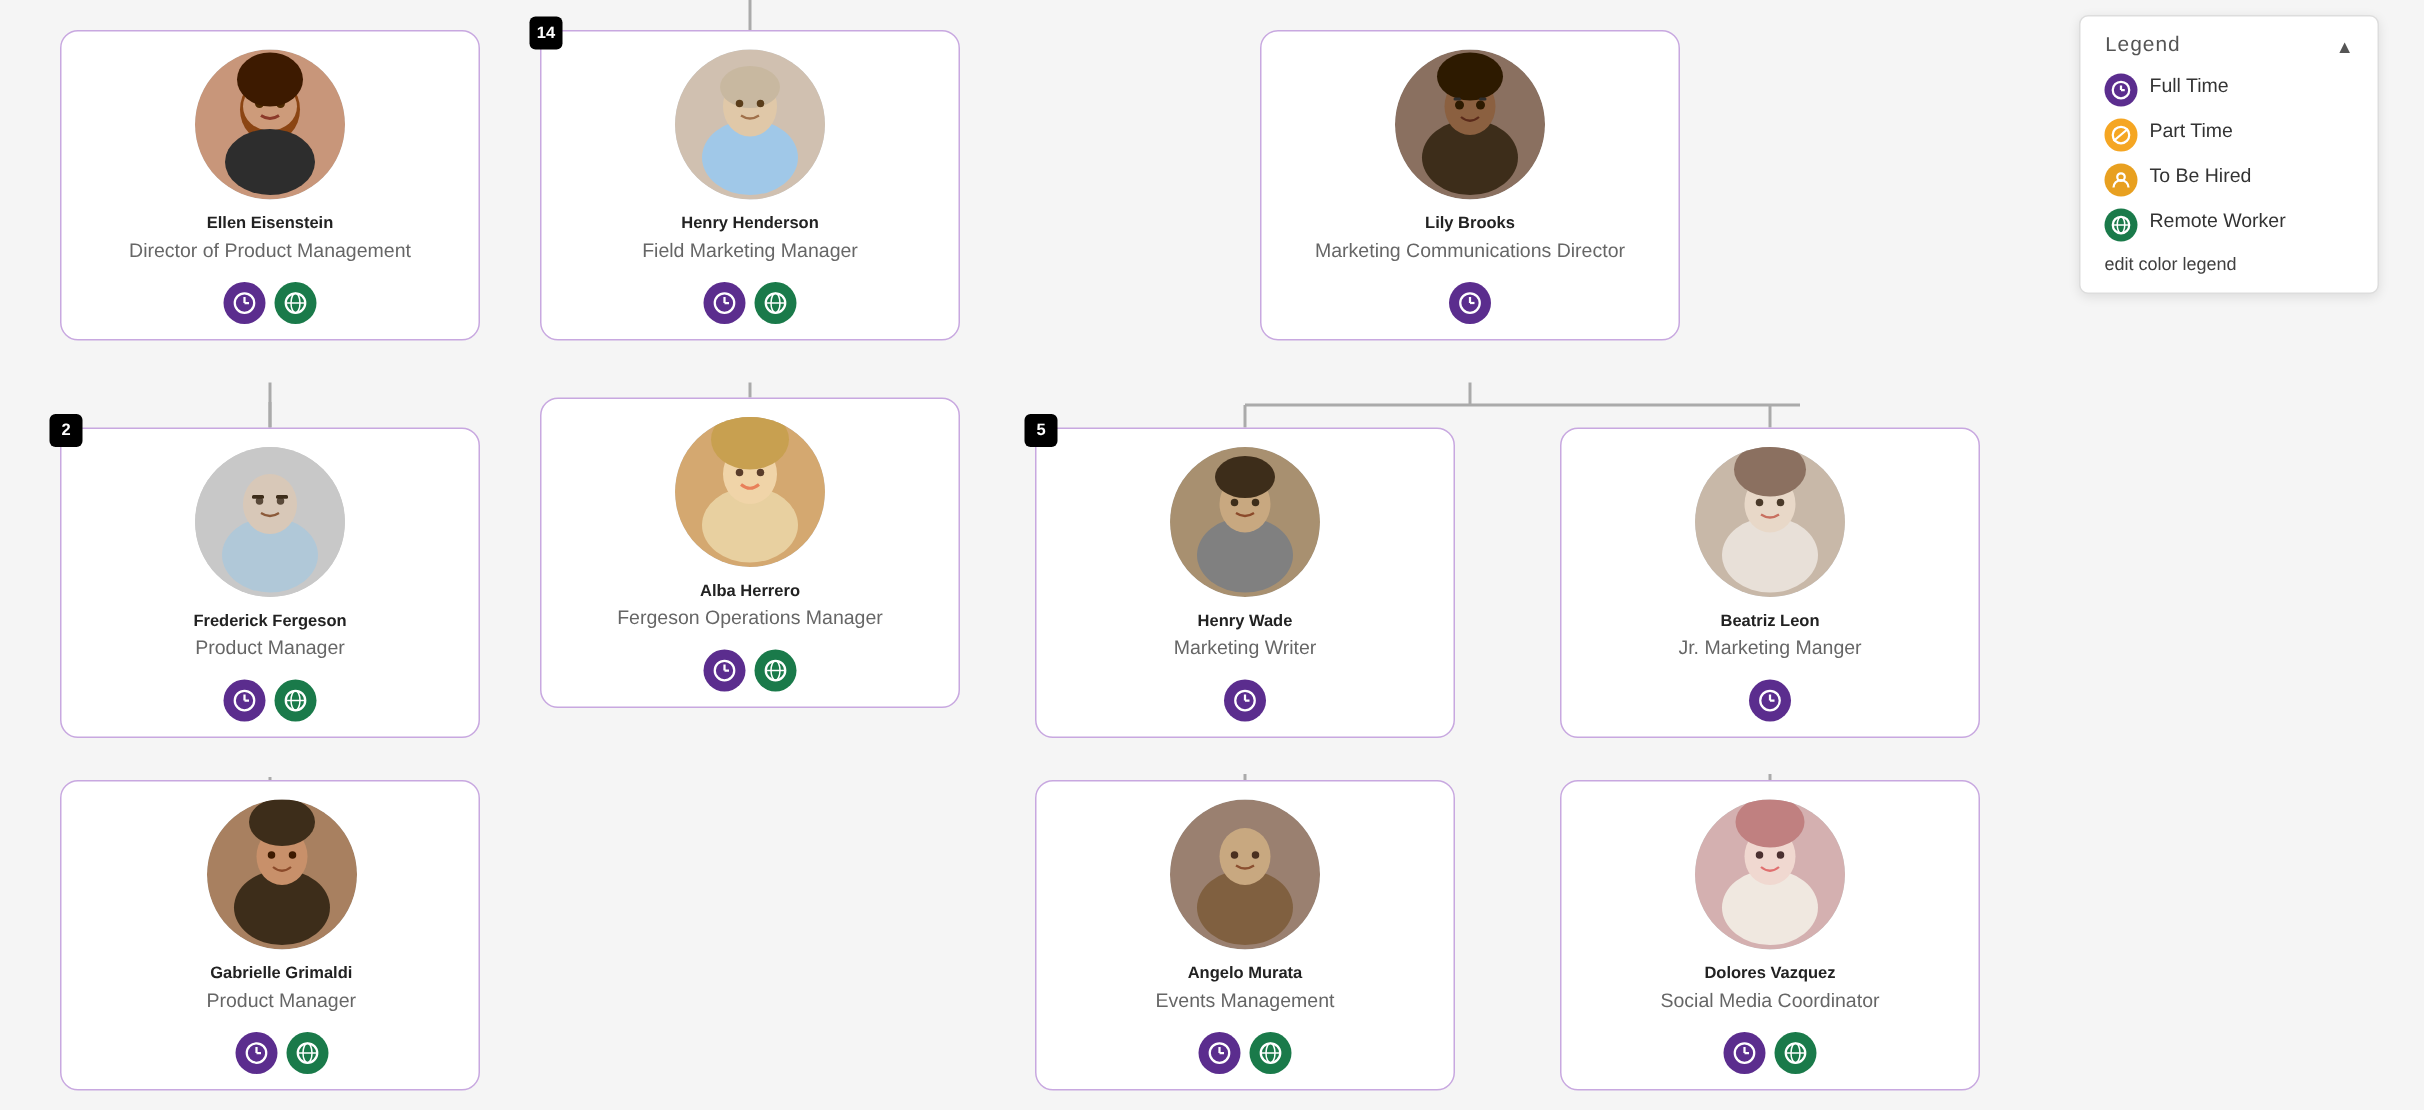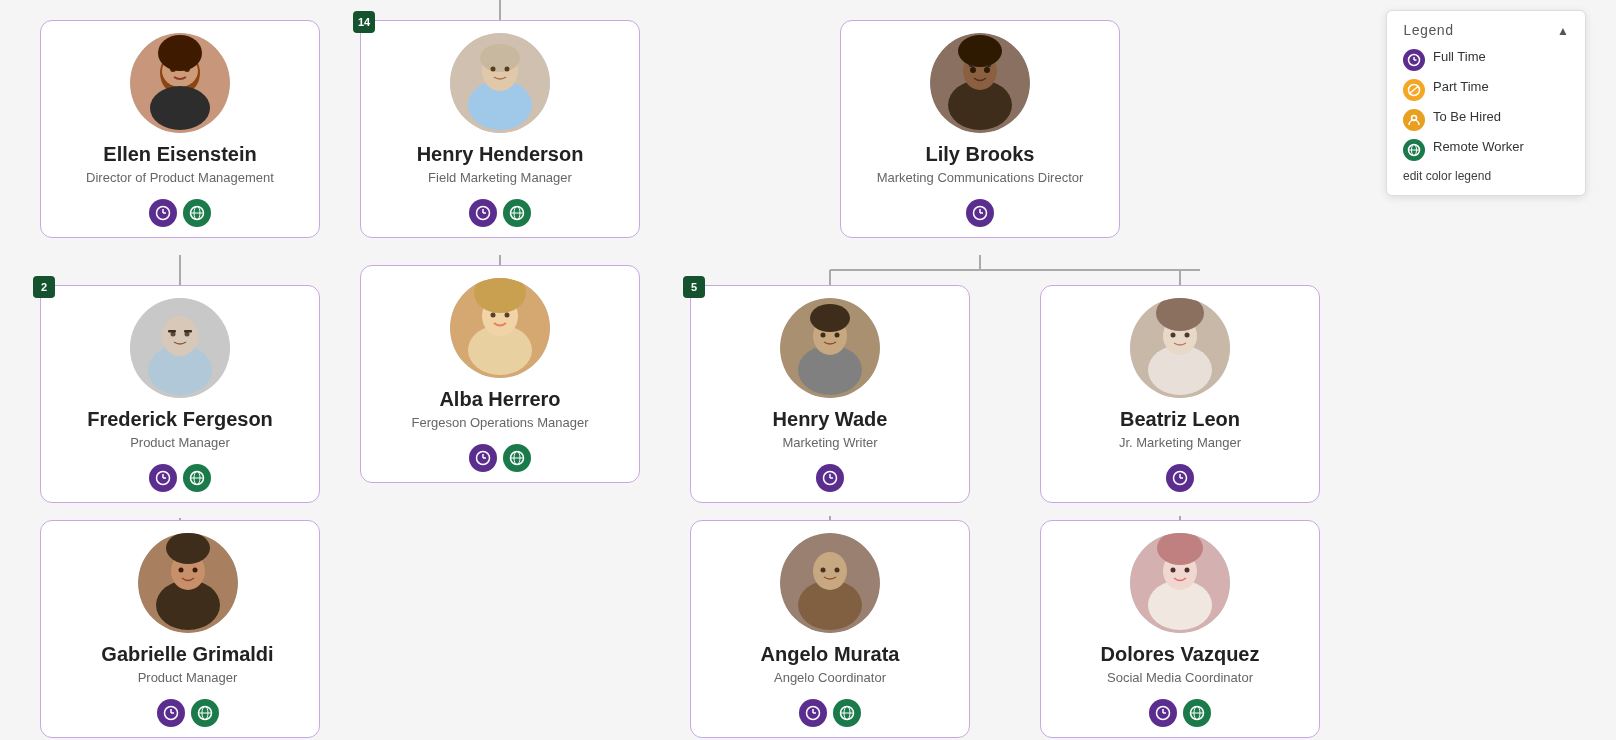--- a/index.html
+++ b/index.html
@@ -113,21 +113,21 @@
       margin-bottom: 10px;
       background: #ccc;
       display: flex;
       align-items: center;
       justify-content: center;
       font-size: 36px;
       color: #777;
     }
 
     .card-name {
-      font-size: 20px;
+      font-size: 11px;
       font-weight: 600;
       color: #222;
       text-align: center;
       margin-bottom: 4px;
     }
 
     .card-title {
       font-size: 13px;
       color: #666;
       text-align: center;
@@ -158,21 +158,21 @@
     .badge.remote-worker {
       background: #1a7a4a;
       color: white;
     }
 
     
     .counter-badge {
       position: absolute;
       top: -10px;
       left: -8px;
-      background: #14532d;
+      background: #000000;
       color: white;
       font-size: 11px;
       font-weight: bold;
       width: 22px;
       height: 22px;
       border-radius: 4px;
       display: flex;
       align-items: center;
       justify-content: center;
       z-index: 10;
@@ -457,21 +457,21 @@
           <svg viewBox="0 0 100 100" width="100" height="100">
     <circle cx="50" cy="50" r="50" fill="#9a8070"></circle>
     <ellipse cx="50" cy="72" rx="32" ry="25" fill="#806040"></ellipse>
     <ellipse cx="50" cy="38" rx="17" ry="19" fill="#c8a880"></ellipse>
     <circle cx="43" cy="37" r="2.5" fill="#4a3020"></circle>
     <circle cx="57" cy="37" r="2.5" fill="#4a3020"></circle>
     <path d="M44 44 Q50 48 56 44" stroke="#8B5030" stroke-width="1.5" fill="none"></path>
   </svg>
         </div>
         <div class="card-name">Angelo Murata</div>
-        <div class="card-title">Angelo Coordinator</div>
+        <div class="card-title">Events Management</div>
         <div class="card-badges">
           <div class="badge full-time">
             <svg width="16" height="16" viewBox="0 0 16 16" fill="none">
       <circle cx="8" cy="8" r="6.5" stroke="white" stroke-width="1.5" fill="none"></circle>
       <line x1="8" y1="4" x2="8" y2="8" stroke="white" stroke-width="1.5"></line>
       <line x1="8" y1="8" x2="11" y2="8" stroke="white" stroke-width="1.5"></line>
     </svg>
           </div>
           <div class="badge remote-worker">
             <svg width="16" height="16" viewBox="0 0 16 16" fill="none">

